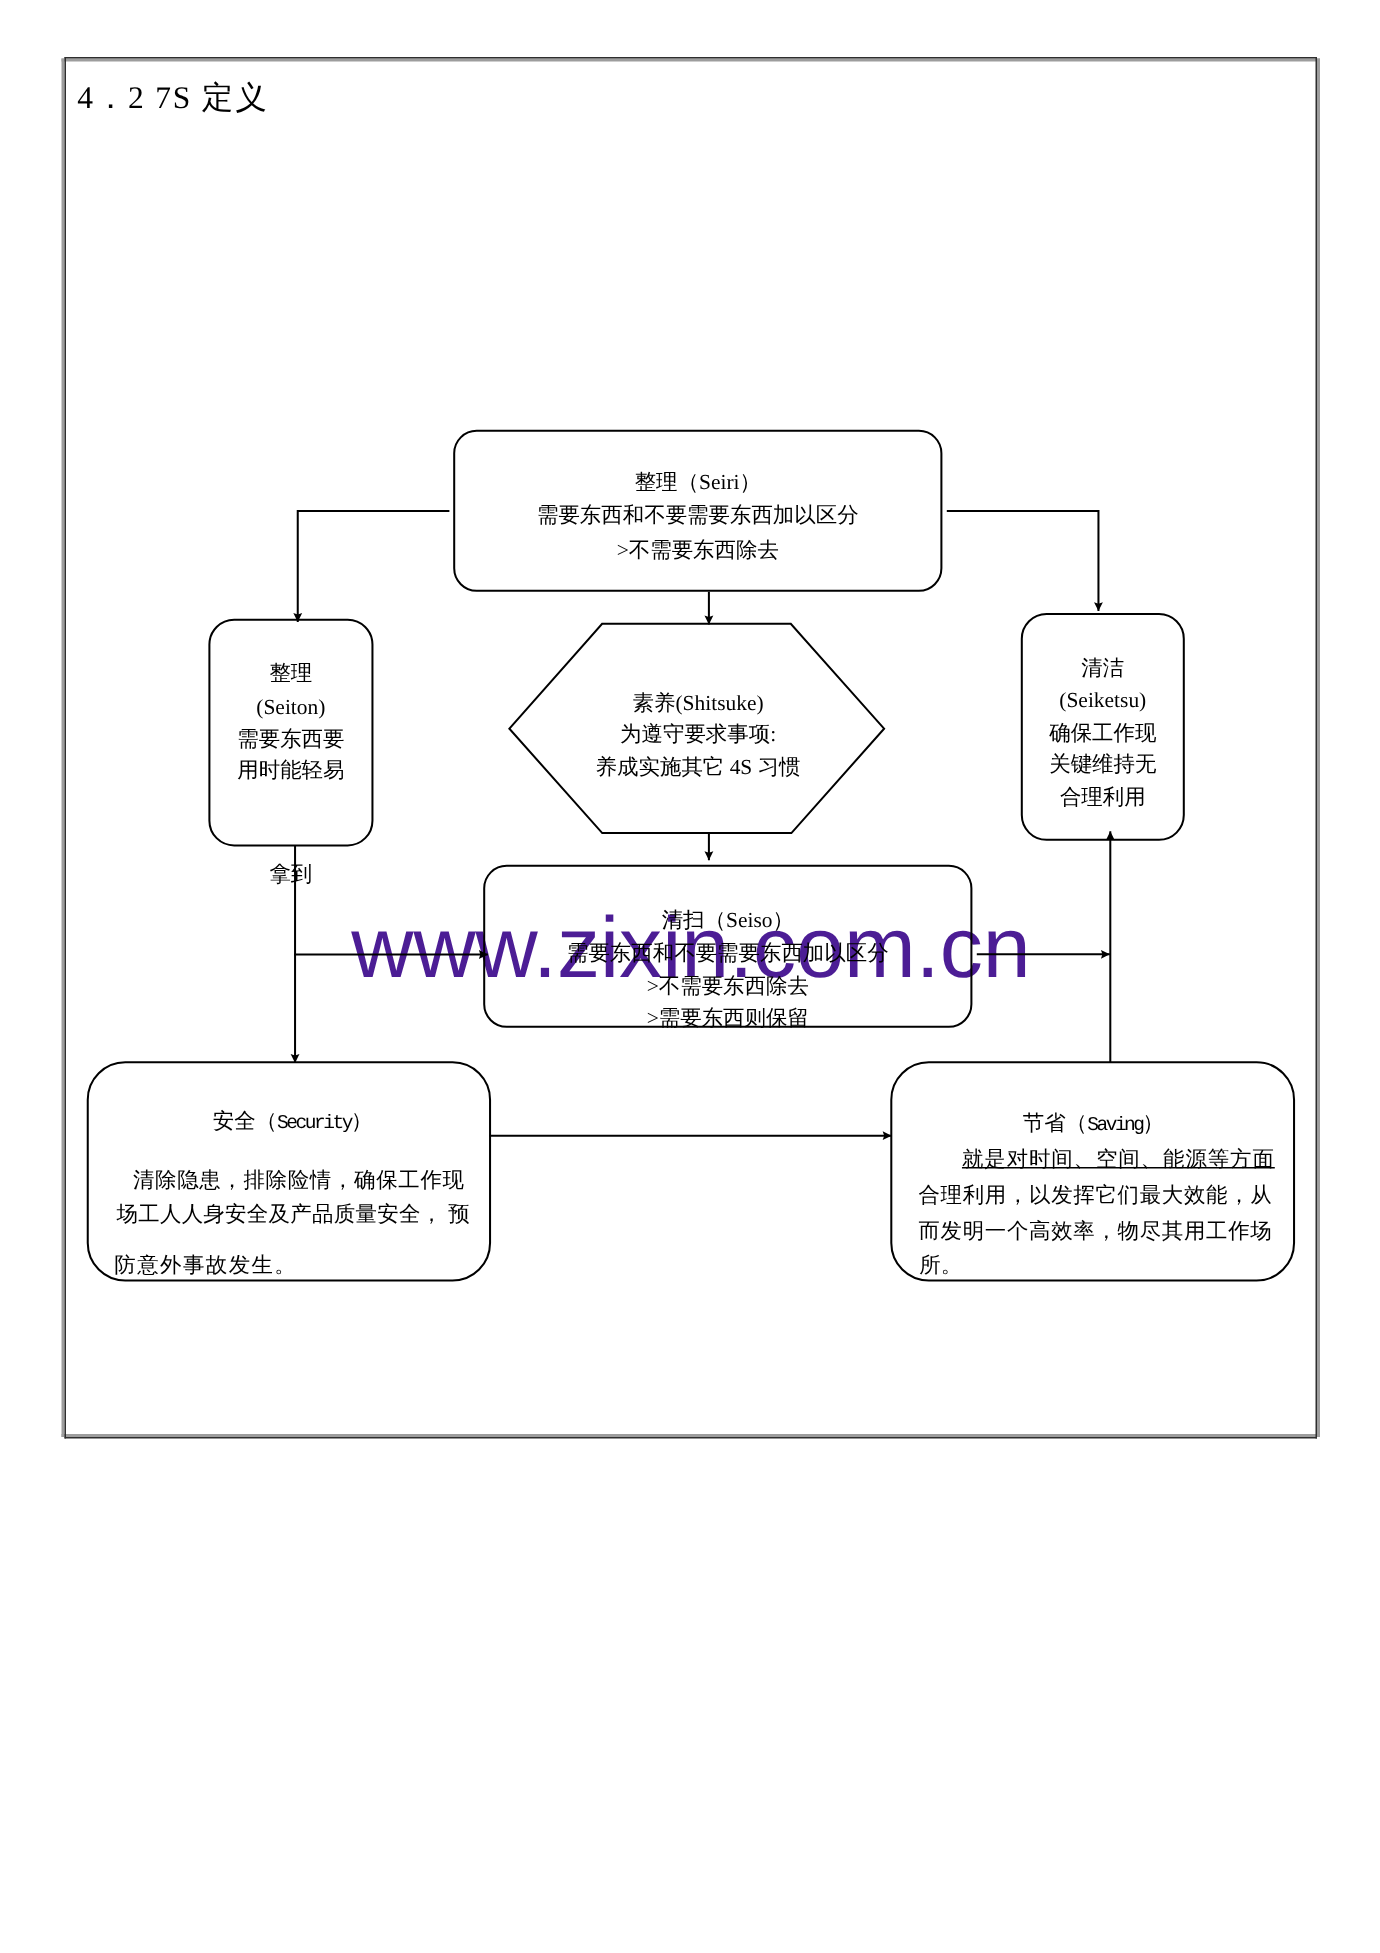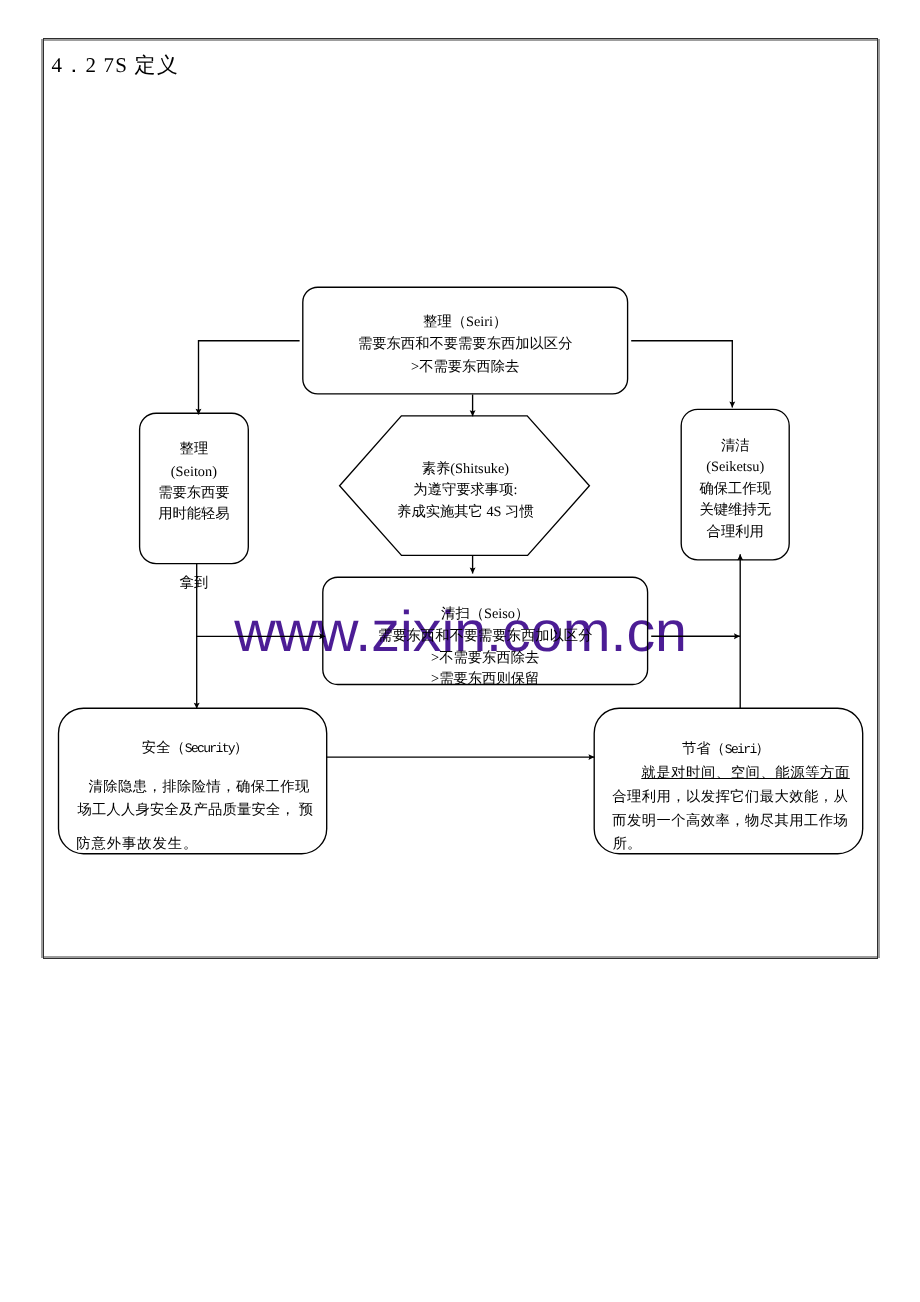--- a/index.html
+++ b/index.html
@@ -85,19 +85,19 @@
       <div class="ln" style="top: 491px; left: 699.458px;">关键维持无</div>
       <div class="ln" style="top: 513.3px; left: 706.606px;">合理利用</div>
       <div class="ln" style="top: 595.3px; left: 441.114px;">清扫（Seiso）</div>
       <div class="ln" style="top: 616.8px; left: 377.973px;">需要东西和不要需要东西加以区分</div>
       <div class="ln" style="top: 638.8px; left: 431.122px;">&gt;不需要东西除去</div>
       <div class="ln" style="top: 659.9px; left: 431.122px;">&gt;需要东西则保留</div>
       <div class="ln" style="top: 729px; left: 141.844px;">安全（<span class="mono">Security</span>）</div>
       <div class="ln" style="top: 752.3px; letter-spacing: 0.45px; left: 88.6px; margin-top: 16px;">清除隐患，排除险情，确保工作现</div>
       <div class="ln" style="top: 790.8px; letter-spacing: 0.2px; left: 77.6px;">场工人人身安全及产品质量安全， 预</div>
       <div class="ln" style="top: 824.5px; letter-spacing: 0.95px; left: 76.2px;">防意外事故发生。</div>
-      <div class="ln" style="top: 729.7px; left: 681.909px;">节省（<span class="mono">Seiri</span>）</div>
+      <div class="ln" style="top: 729.7px; left: 681.909px;">节省（<span class="mono">Saving</span>）</div>
       <div class="ln" style="top: 753.5px; letter-spacing: 0.6px; left: 641.3px; text-decoration: underline;">就是对时间、空间、能源等方面</div>
       <div class="ln" style="top: 777.9px; letter-spacing: 0.45px; left: 612.3px;">合理利用，以发挥它们最大效能，从</div>
       <div class="ln" style="top: 802.1px; letter-spacing: 0.45px; left: 612.3px; font-family: Liberation Serif, serif;">而发明一个高效率，物尽其用工作场</div>
       <div class="ln" style="top: 825.3px; left: 612.8px;">所。</div>
     </div>
 </div>
 
 </body></html>

